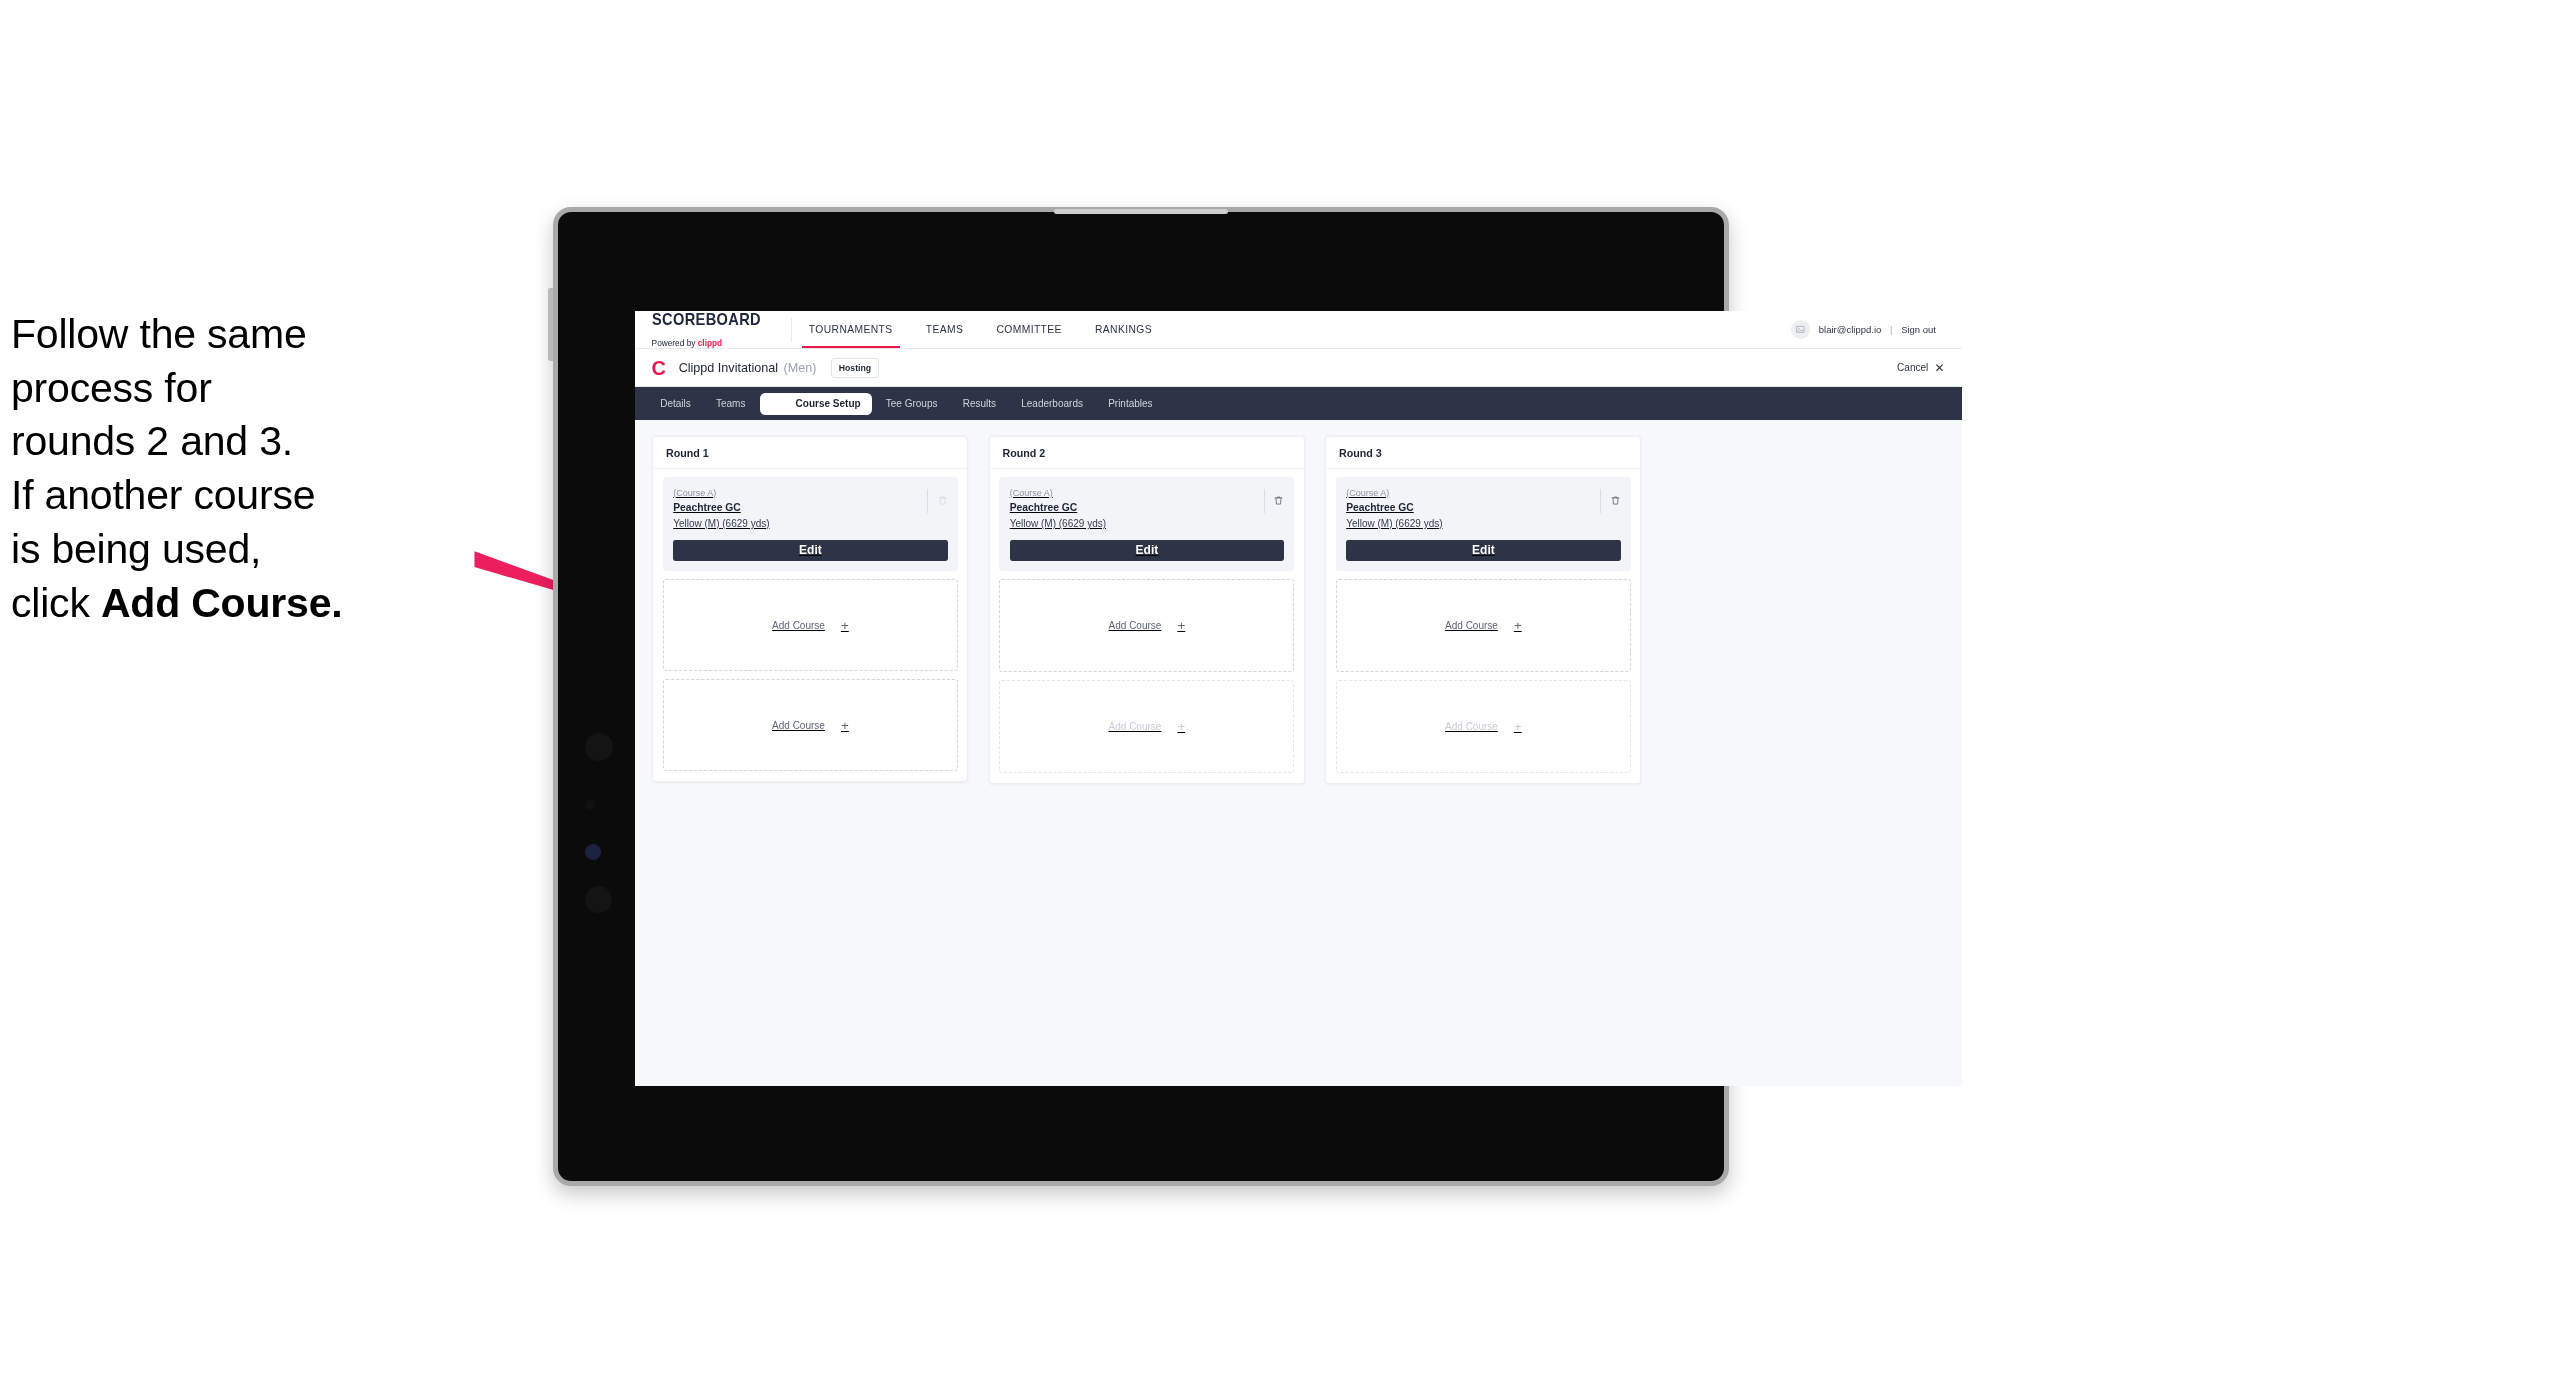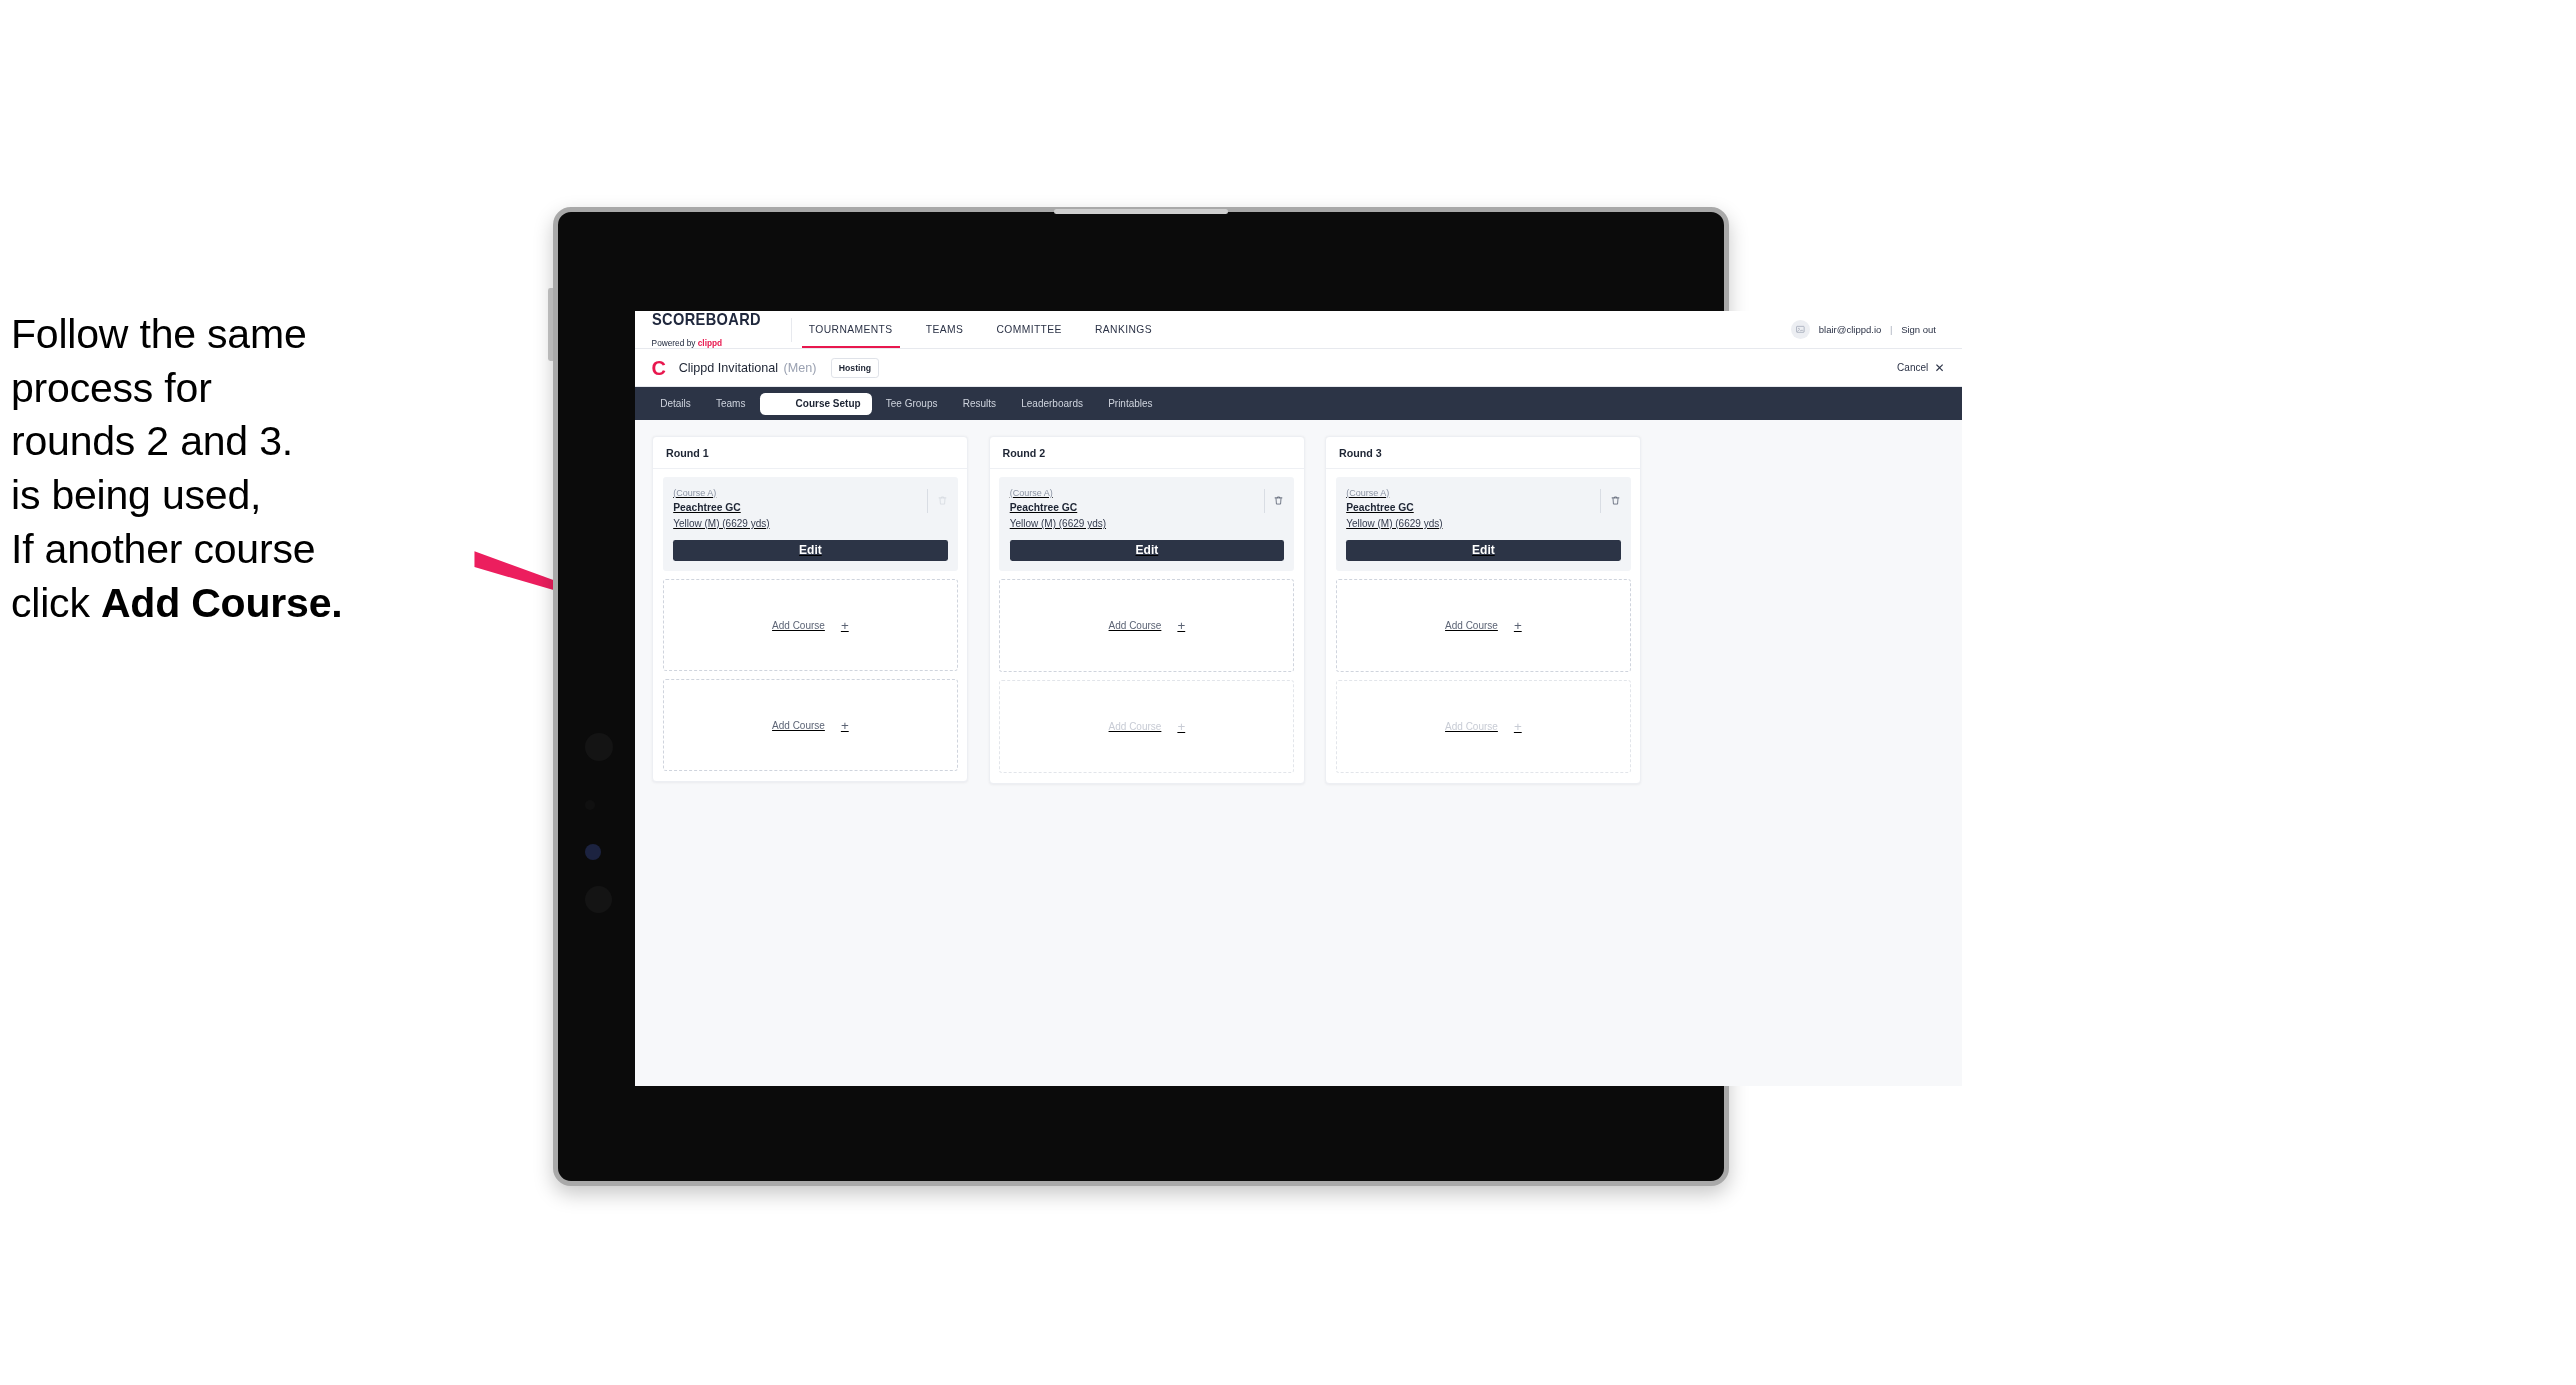--- a/index.html
+++ b/index.html
@@ -168,22 +168,22 @@
   
   #round-1 .add-course { height: 92px; }
 </style>
 </head>
 <body>
 
 <div id="caption">
   <div>Follow the same</div>
   <div>process for</div>
   <div>rounds 2 and 3.</div>
+  <div>If another course</div>
   <div>is being used,</div>
-  <div>If another course</div>
   <div>
     <span>click </span><span class="bold">Add Course.</span>
   </div>
 </div>
 
 <svg id="arrow" viewBox="0 0 420 170">
   <path d="M0 8 L330 128 L300 72 L372 140 L282 142 L316 120 L0 28 Z" fill="#ec1e5e"></path>
 </svg>
 
 <div id="tablet">

